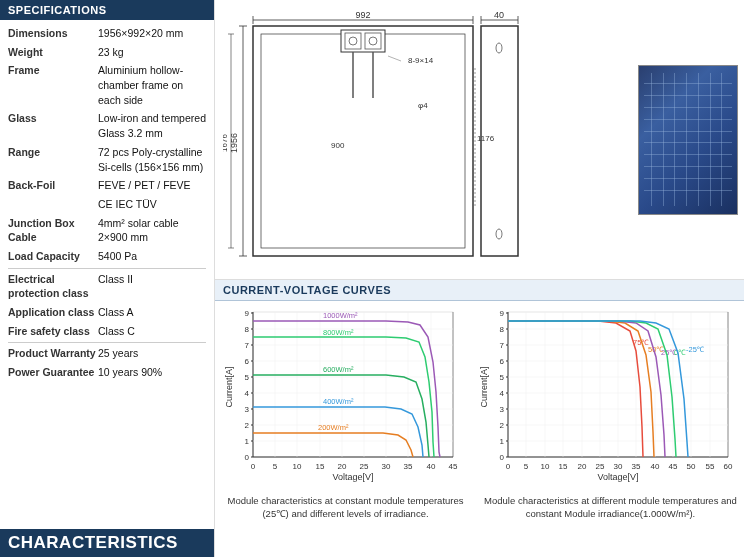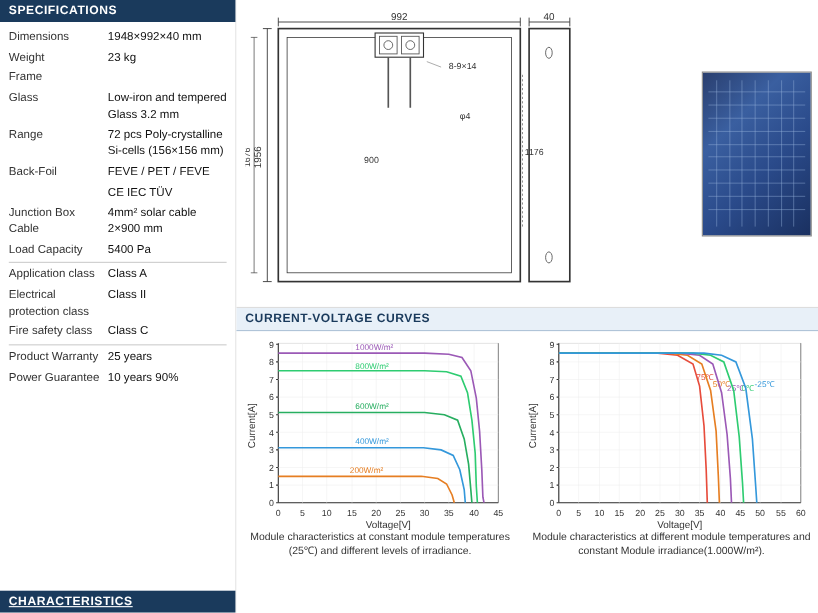--- a/index.html
+++ b/index.html
@@ -46,43 +46,43 @@
       display: flex;
       margin-bottom: 4px;
       line-height: 1.4;
     }
 
     .spec-label {
       width: 90px;
       min-width: 90px;
       color: #333;
       font-size: 10.5px;
+      font-weight: bold;
     }
 
     .spec-value {
       flex: 1;
       color: #111;
       font-size: 10.5px;
     }
 
     .divider-line {
       height: 1px;
       background: #ccc;
       margin: 3px 0;
     }
 
     .characteristics-header {
       background: #1a3a5c;
       color: #fff;
       font-weight: bold;
-      font-size: 11px;
+      font-size: 17px;
       padding: 4px 8px;
       letter-spacing: 0.5px;
       margin-top: auto;
-      text-decoration: underline;
     }
 
     
     .right-panel {
       flex: 1;
       display: flex;
       flex-direction: column;
       background: #fff;
     }
 
@@ -131,21 +131,21 @@
       flex: 1;
       display: flex;
       flex-direction: column;
       align-items: center;
     }
 
     .chart-caption {
       font-size: 9.5px;
       color: #333;
       text-align: center;
-      margin-top: 0;
+      margin-top: 12px;
       line-height: 1.4;
     }
 
     
     svg text {
       font-family: Arial, sans-serif;
     }
 
     
     .panel-photo {
@@ -177,30 +177,31 @@
 <body>
 
 <div class="main-container">
 
   <div class="left-panel">
     <div class="section-header">SPECIFICATIONS</div>
     <div class="specs-table">
 
       <div class="spec-row">
         <span class="spec-label">Dimensions</span>
-        <span class="spec-value">1948×992×40 mm</span>
+        <span class="spec-value">1956×992×20 mm</span>
       </div>
 
       <div class="spec-row">
         <span class="spec-label">Weight</span>
         <span class="spec-value">23 kg</span>
       </div>
 
       <div class="spec-row">
         <span class="spec-label">Frame</span>
+        <span class="spec-value">Aluminium hollow-chamber frame on each side</span>
       </div>
 
       <div class="spec-row">
         <span class="spec-label">Glass</span>
         <span class="spec-value">Low-iron and tempered Glass 3.2 mm</span>
       </div>
 
       <div class="spec-row">
         <span class="spec-label">Range</span>
         <span class="spec-value">72 pcs Poly-crystalline Si-cells (156×156 mm)</span>
@@ -223,27 +224,27 @@
       </div>
 
 
       <div class="spec-row">
         <span class="spec-label">Load Capacity</span>
         <span class="spec-value">5400 Pa</span>
       </div>
       <div class="divider-line"></div>
 
       <div class="spec-row">
+        <span class="spec-label">Electrical protection class</span>
+        <span class="spec-value">Class II</span>
+      </div>
+
+      <div class="spec-row">
         <span class="spec-label">Application class</span>
         <span class="spec-value">Class A</span>
-      </div>
-
-      <div class="spec-row">
-        <span class="spec-label">Electrical protection class</span>
-        <span class="spec-value">Class II</span>
       </div>
 
       <div class="spec-row">
         <span class="spec-label">Fire safety class</span>
         <span class="spec-value">Class C</span>
       </div>
       <div class="divider-line"></div>
 
       <div class="spec-row">
         <span class="spec-label">Product Warranty</span>

